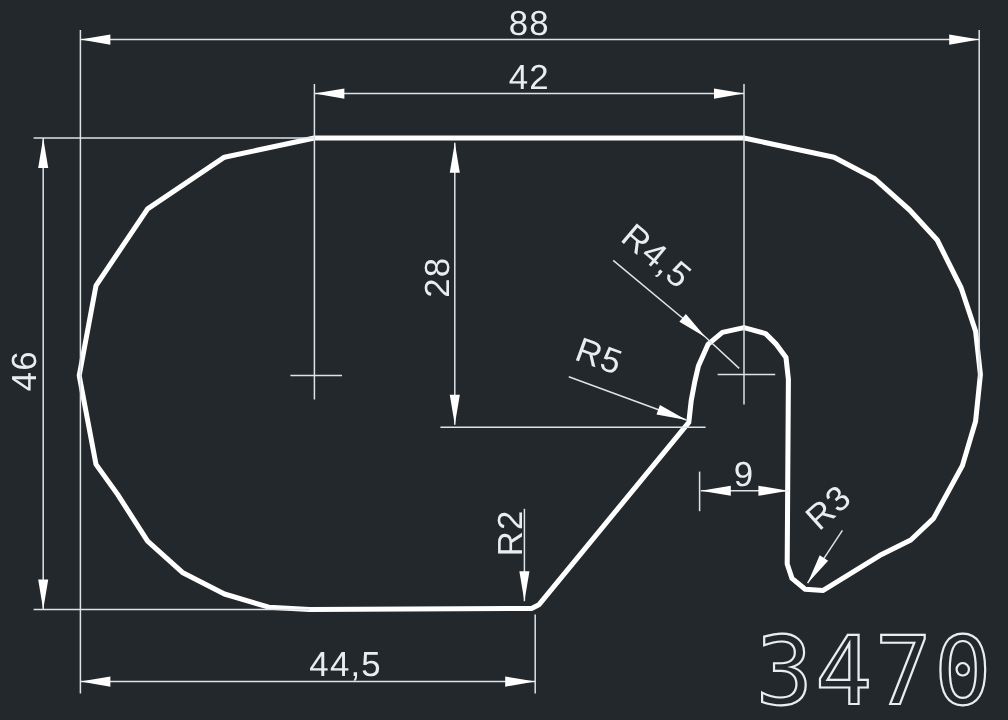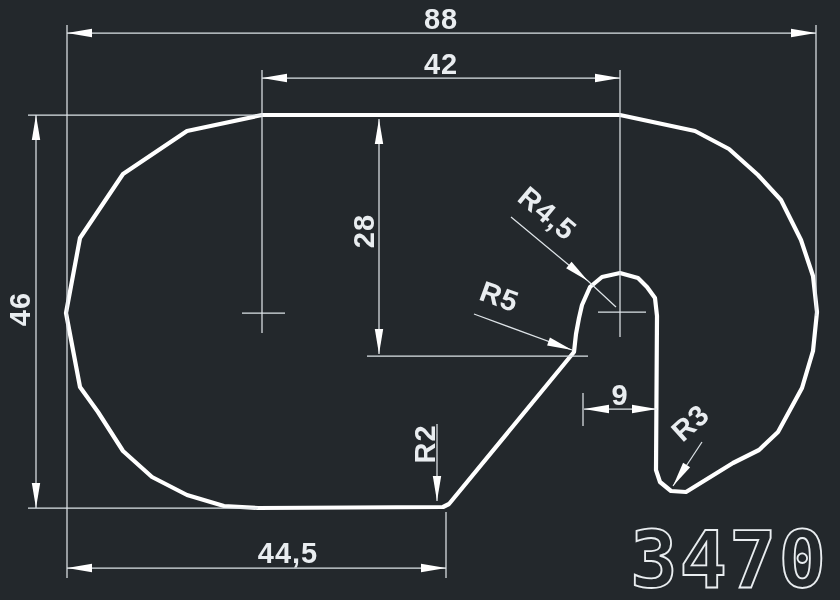--- a/index.html
+++ b/index.html
@@ -1,17 +1,17 @@
 <!DOCTYPE html>
 <html><head>
 <meta charset="utf-8">
 <style>
   html,body{margin:0;padding:0;background:#1d2124;}
   #stage{position:relative;width:840px;height:600px;overflow:hidden;
-         font-family:"Liberation Sans", sans-serif;font-weight:bold;}
+         font-family:"Liberation Sans", sans-serif;}
   #cad{display:block;width:840px;height:600px;}
   text{user-select:none;}
 </style>
 </head>
 <body>
 
 <div id="stage">
   <svg id="cad" xmlns="http://www.w3.org/2000/svg" viewBox="0 0 840 600">
       <rect x="0" y="0" width="840" height="600" fill="#23282c"></rect>
       <polygon points="262,115 620,115 695,131 729,149 758,175 781,200 801,240 813,276 817,312 813,351 802,388 778,432 759,450 733,463 686,492 671,491 660,482 656,470 657,316 655,298 647,287 638,278 620,273 602,277 590,287 582,305 579,318 576,334 574,352 449,504 443,507 258,508 224,506 187,495 152,477 123,451 98,412 80,387 66,313 80,238 123,174 187,131" fill="none" stroke="#ffffff" stroke-width="4.2" stroke-linejoin="round" stroke-linecap="round"></polygon>

